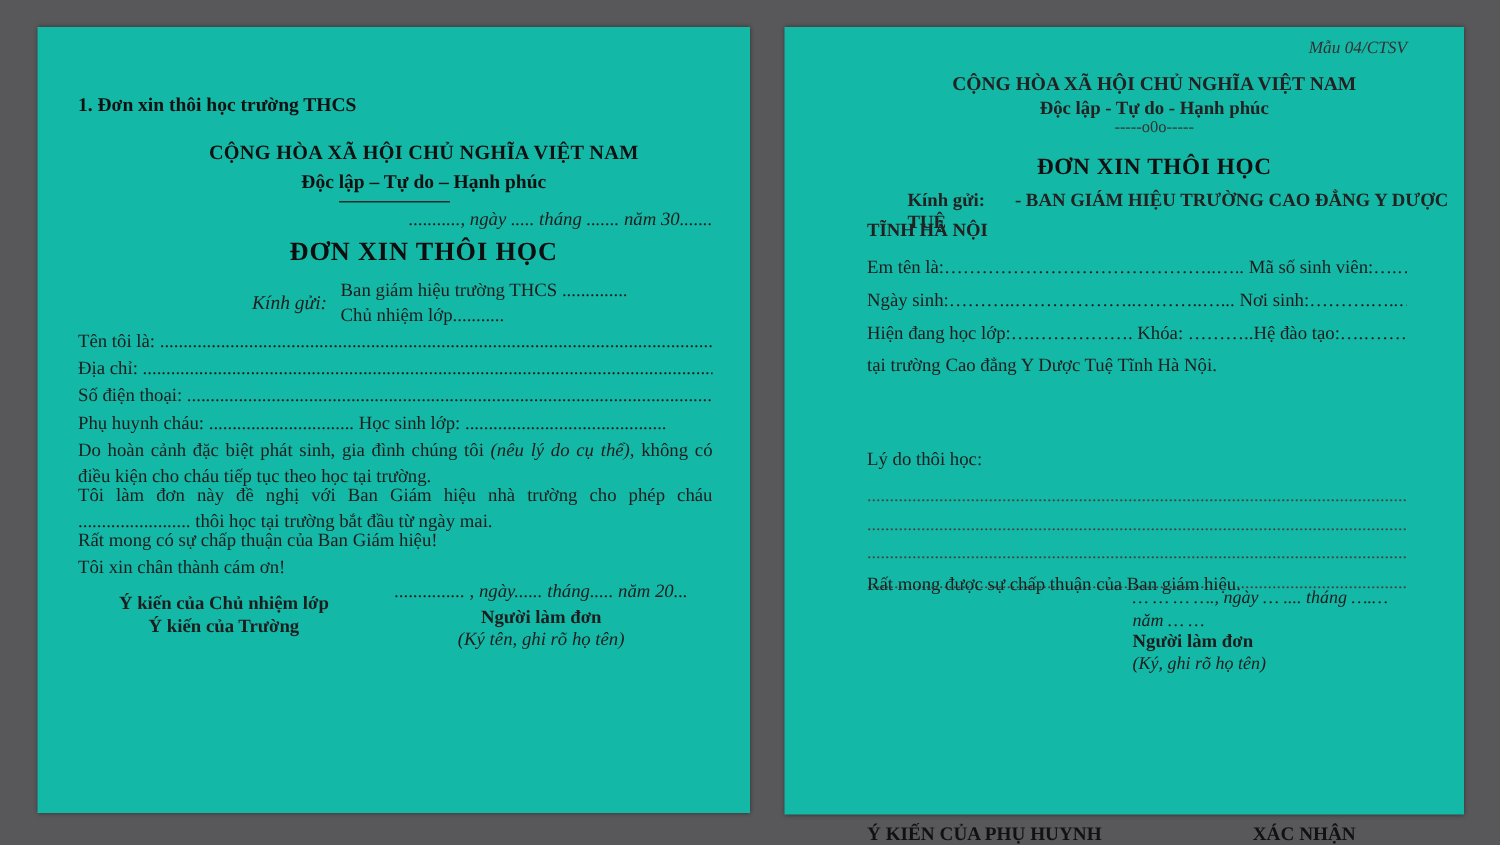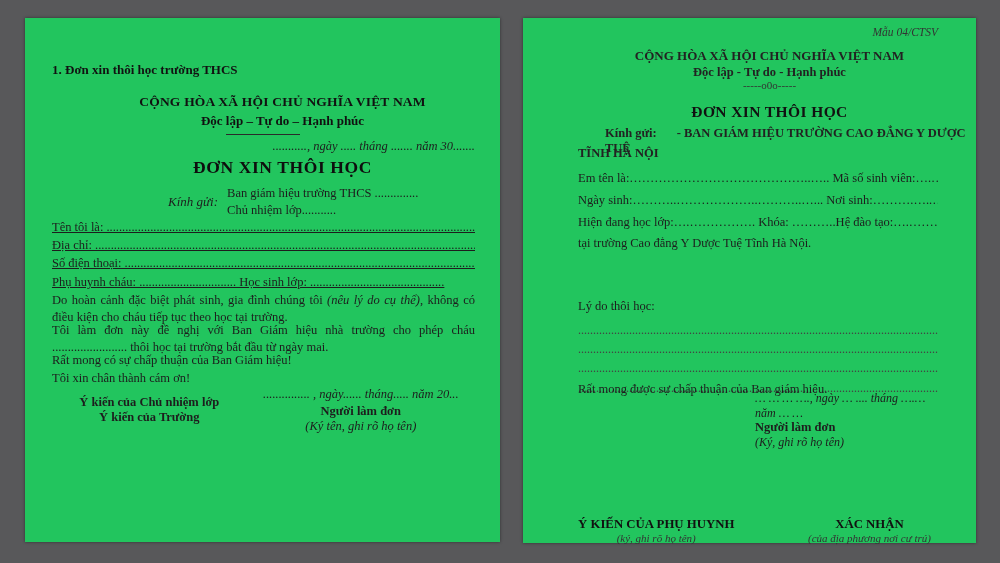--- a/index.html
+++ b/index.html
@@ -3,41 +3,41 @@
 <meta charset="utf-8">
 <style>
   html,body{margin:0;padding:0;}
   body{
     width:1000px;height:563px;position:relative;overflow:hidden;
     background:#58585a;
     font-family:"Liberation Serif","DejaVu Serif",serif;
     color:#1d1d1d;
   }
   .page{
-    position:absolute;background:#22c55e;
+    position:absolute;background:#14b8a6;
     box-shadow:0 0 3px rgba(0,0,0,0.45);
   }
   #page-left{left:25px;top:18px;width:475px;height:524px;}
   #page-right{left:523px;top:18px;width:453px;height:525px;}
   .abs{position:absolute;}
   .b{font-weight:bold;}
   .i{font-style:italic;}
   .ctr{left:0;right:0;text-align:center;padding-left:40px;}
   .clip{white-space:nowrap;overflow:hidden;}
   
   .lp-heading{top:44px;left:27px;font-size:13px;color:#111;}
   .lp-motto1{top:76px;font-size:13.5px;color:#111;letter-spacing:.2px;}
   .lp-motto2{top:95px;font-size:13px;color:#111;}
   .lp-rule{top:116px;left:50%;width:74px;margin-left:-37px;border-top:1.4px solid #2a2a2a;height:0;}
   .lp-date{top:121px;right:25px;font-size:12.5px;}
   .lp-title{top:139px;font-size:17.5px;letter-spacing:.6px;color:#0e0e0e;}
   .lp-kinhgui{top:167px;left:143px;display:flex;align-items:center;}
   .lp-kinhgui .lbl{font-size:13px;margin-right:9px;}
   .lp-kinhgui .rec{font-size:12.5px;line-height:17px;}
-  .lp-fields{top:200px;left:27px;right:25px;font-size:12.5px;line-height:18.2px;text-decoration:underline;}
+  .lp-fields{top:200px;left:27px;right:25px;font-size:12.5px;line-height:18.2px;}
   .lp-para{left:27px;right:25px;font-size:12.5px;line-height:16.5px;text-align:justify;}
   .lp-p1{top:274px;}
   .lp-p2{top:304px;}
   .lp-p3{top:334px;}
   .lp-p4{top:352px;}
   .lp-sig{top:369px;left:27px;right:25px;display:flex;font-size:12.5px;}
   .lp-sig .colL{width:46%;text-align:center;}
   .lp-sig .colL .row2{margin-top:8px;}
   .lp-sig .colR{flex:1;text-align:center;}
   .lp-sig .colR .who{margin-top:2px;}
@@ -53,21 +53,21 @@
   .rp-fields{top:150px;left:55px;right:38px;font-size:12.5px;line-height:21.8px;}
   .rp-para{left:55px;right:38px;font-size:12.5px;}
   .rp-p1{top:242px;line-height:20.5px;text-align:justify;}
   .rp-reason-label{top:281px;left:55px;font-size:12.5px;}
   .rp-reasons{top:303px;left:55px;right:38px;font-size:12px;line-height:19.2px;color:#444;}
   .rp-p2{top:364px;}
   .rp-dateblock{top:373px;left:232px;width:190px;text-align:left;font-size:12px;line-height:14.5px;}
   .rp-dateblock .who{font-size:12.5px;}
   .rp-bottom{top:499px;left:55px;right:45px;display:flex;justify-content:space-between;}
   .rp-bottom .col{text-align:center;}
-  .rp-bottom .ttl{font-size:12.8px;color:#111;}
+  .rp-bottom .ttl{font-size:12.8px;color:#111;margin-top:32px;}
   .rp-bottom .note{font-size:11px;color:#333;}
 </style>
 </head>
 <body>
 
 <div class="page" id="page-left">
   <div class="abs b lp-heading">1. Đơn xin thôi học trường THCS</div>
   <div class="abs b ctr lp-motto1">CỘNG HÒA XÃ HỘI CHỦ NGHĨA VIỆT NAM</div>
   <div class="abs b ctr lp-motto2">Độc lập – Tự do – Hạnh phúc</div>
   <div class="abs lp-rule"></div>

